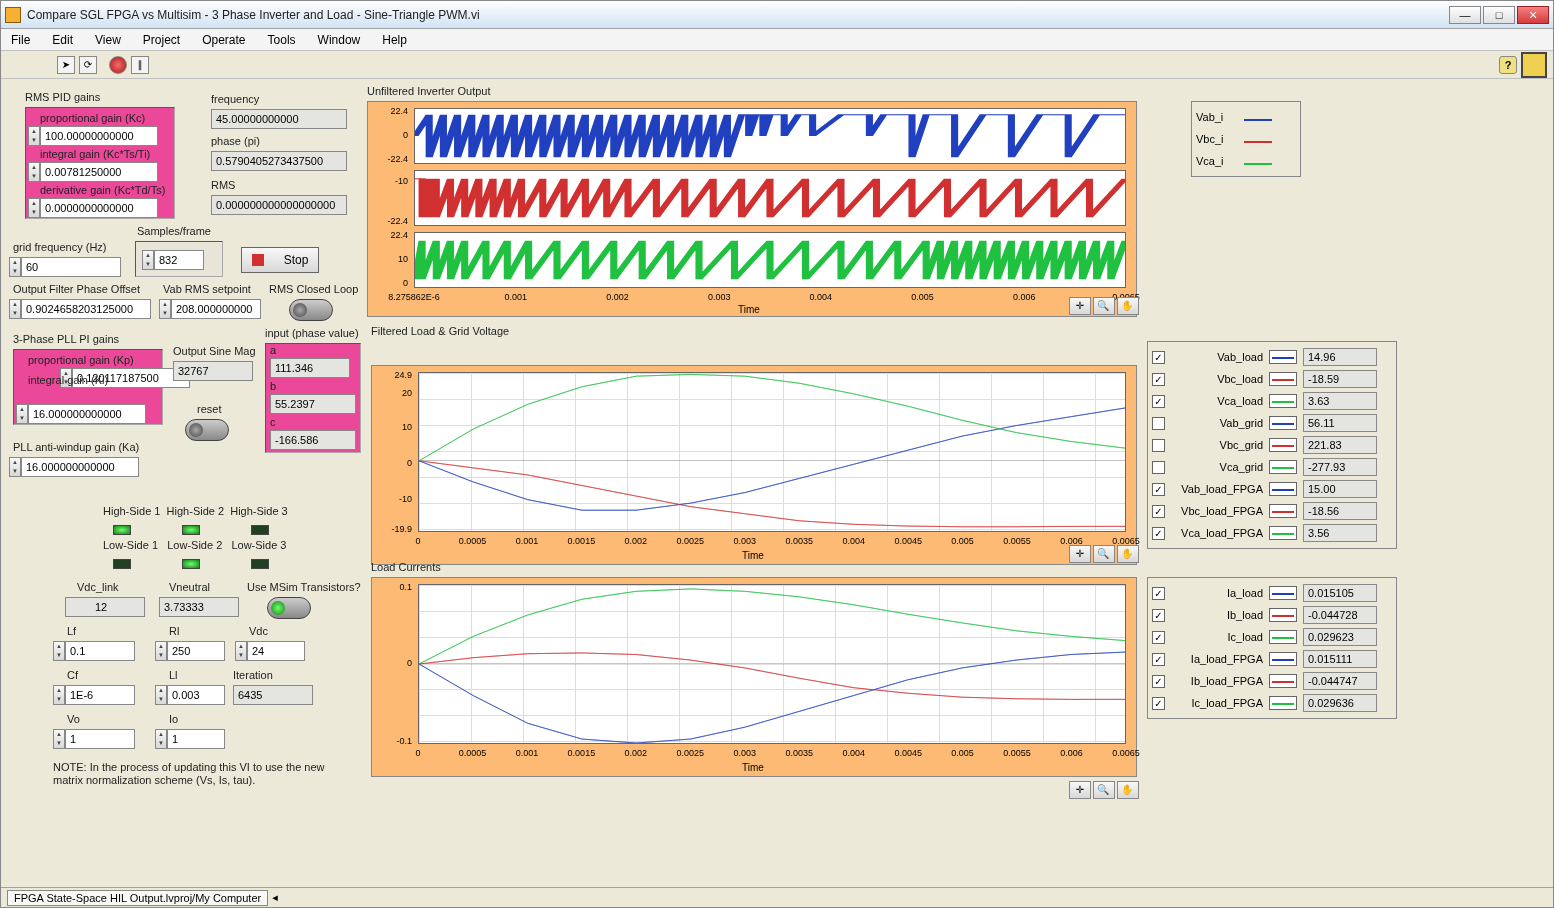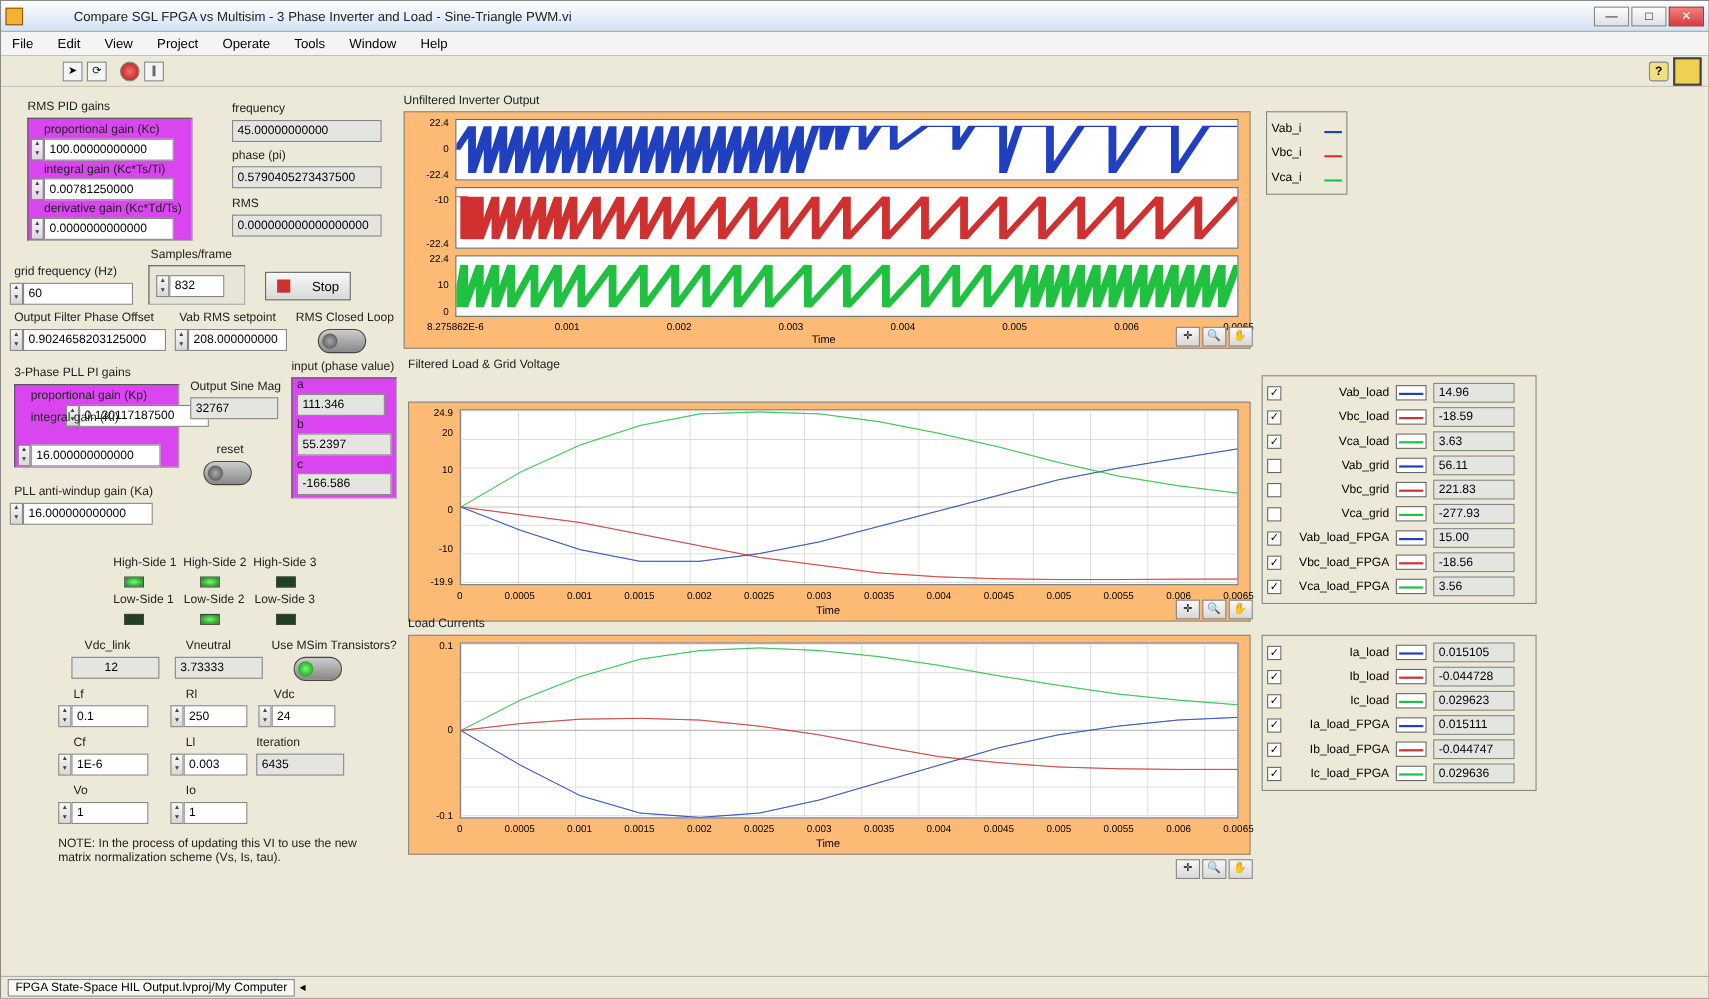--- a/index.html
+++ b/index.html
@@ -1,20 +1,20 @@
 <!DOCTYPE html>
 <html><head>
 <meta charset="utf-8">
 <style>
   * { box-sizing: border-box; font-family: "Segoe UI", Tahoma, sans-serif; }
   body { margin: 0; background: #d4d0c8; overflow: hidden; }
   .window { width: 1554px; height: 908px; background: #ece9d8; border: 1px solid #888; display: flex; flex-direction: column; }
 
   
-  .titlebar { height: 28px; background: linear-gradient(to bottom,#fdfeff 0,#e8f0f9 50%,#d1e3f5 100%); display:flex; align-items:center; padding:0 4px; border-bottom:1px solid #a0a0a0;gap:40px; }
+  .titlebar { height: 28px; background: linear-gradient(to bottom,#fdfeff 0,#e8f0f9 50%,#d1e3f5 100%); display:flex; align-items:center; padding:0 4px; border-bottom:1px solid #a0a0a0; }
   .titlebar .lv-icon { width:16px; height:16px; background:#f8b030; border:1px solid #8a5a10; margin-right:6px; }
   .titlebar .title { font-size:12px; color:#222; flex:1; }
   .titlebar .winbtns { display:flex; gap:2px; }
   .titlebar .winbtn { width:32px; height:18px; background:linear-gradient(#fdfdfd,#e0e0e0); border:1px solid #888; font-size:11px; text-align:center; line-height:16px; cursor:pointer; }
   .titlebar .winbtn.close { background:linear-gradient(#f48080,#d53c3c); color:#fff; border-color:#a02020; }
 
   
   .menubar { height:22px; background:#f4f4f4; display:flex; align-items:center; padding:0 6px; font-size:12px; gap:14px; border-bottom:1px solid #c0c0c0; }
   .menubar span { cursor:pointer; padding:2px 4px; }
 
@@ -29,21 +29,21 @@
   .content { flex:1; background:#ece9d8; position:relative; overflow:hidden; }
   .panel-scroll { position:absolute; inset:0; overflow:auto; }
   .panel { position:relative; width:1430px; height:820px; margin:6px; }
 
   .lbl { position:absolute; font-size:11px; color:#222; }
   .numctrl { position:absolute; display:flex; align-items:center; }
   .spin { width:12px; height:20px; background:linear-gradient(#f8f8f8,#d8d8d8); border:1px solid #888; display:flex; flex-direction:column; }
   .spin div { flex:1; font-size:6px; text-align:center; line-height:8px; color:#444; }
   .numbox { height:20px; background:#fff; border:1px solid #888; font-size:11px; padding:0 4px; line-height:18px; min-width:80px; }
   .numbox.ro { background:#e4e4e0; }
-  .cluster { position:absolute; background:#d946ef; border:1px inset #aaa; }
+  .cluster { position:absolute; background:#ec4899; border:1px inset #aaa; }
   .bigstop { position:absolute; width:78px; height:26px; background:linear-gradient(#f8f8f8,#d8d8d8); border:1px solid #666; display:flex; align-items:center; justify-content:center; gap:20px; font-size:12px; cursor:pointer; }
   .bigstop .sq { width:12px; height:12px; background:#d03030; }
   .led { display:inline-block; width:18px; height:10px; border:1px solid #444; }
   .led.on { background:radial-gradient(#70ff70,#108010); }
   .led.off { background:#204020; }
   .switch { width:44px; height:22px; border-radius:12px; background:linear-gradient(#ccc,#888); border:1px solid #444; position:relative; }
   .switch.on::after { content:""; position:absolute; right:3px; top:3px; width:14px; height:14px; border-radius:50%; background:radial-gradient(#70ff70,#108010);}
   .switch::after { content:""; position:absolute; left:3px; top:3px; width:14px; height:14px; border-radius:50%; background:radial-gradient(#aaa,#444);}
 
   
@@ -367,21 +367,21 @@
               <span class="xax" style="left: 14.2857%; transform: translateX(-50%); top: 0px;">0.001</span>
               <span class="xax" style="left: 28.5714%; transform: translateX(-50%); top: 0px;">0.002</span>
               <span class="xax" style="left: 42.8571%; transform: translateX(-50%); top: 0px;">0.003</span>
               <span class="xax" style="left: 57.1429%; transform: translateX(-50%); top: 0px;">0.004</span>
               <span class="xax" style="left: 71.4286%; transform: translateX(-50%); top: 0px;">0.005</span>
               <span class="xax" style="left: 85.7143%; transform: translateX(-50%); top: 0px;">0.006</span>
               <span class="xax" style="left: 100%; transform: translateX(-50%); top: 0px;">0.0065</span>
             </div>
         <div class="xlabel" style="left:370px; top:202px;">Time</div>
       </div>
-      <div class="legend" style="left:1144px; top:16px; width:74px;">
+      <div class="legend" style="left:1184px; top:16px; width:110px;">
         <div class="row">
               <span class="nm" style="min-width:42px;text-align:left">Vab_i</span>
               <span class="sw" style="border-top:2px solid #2040c0;border-bottom:none;border-left:none;border-right:none;height:2px;margin-top:6px"></span>
             </div>
         <div class="row">
               <span class="nm" style="min-width:42px;text-align:left">Vbc_i</span>
               <span class="sw" style="border-top:2px solid #d03030;border-bottom:none;border-left:none;border-right:none;height:2px;margin-top:6px"></span>
             </div>
         <div class="row">
               <span class="nm" style="min-width:42px;text-align:left">Vca_i</span>

